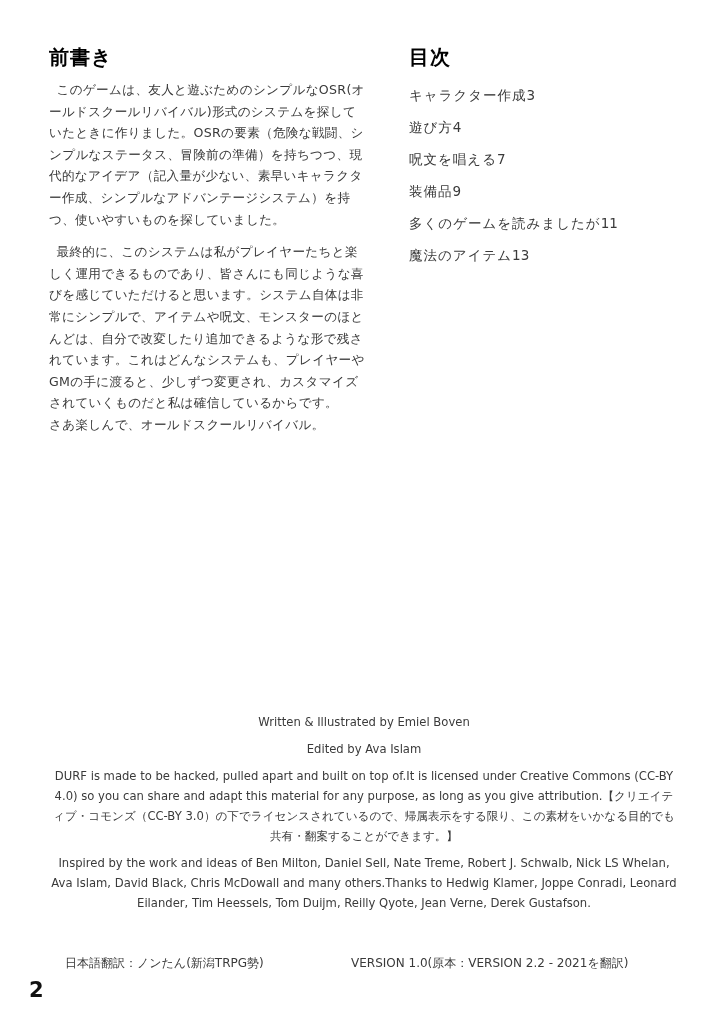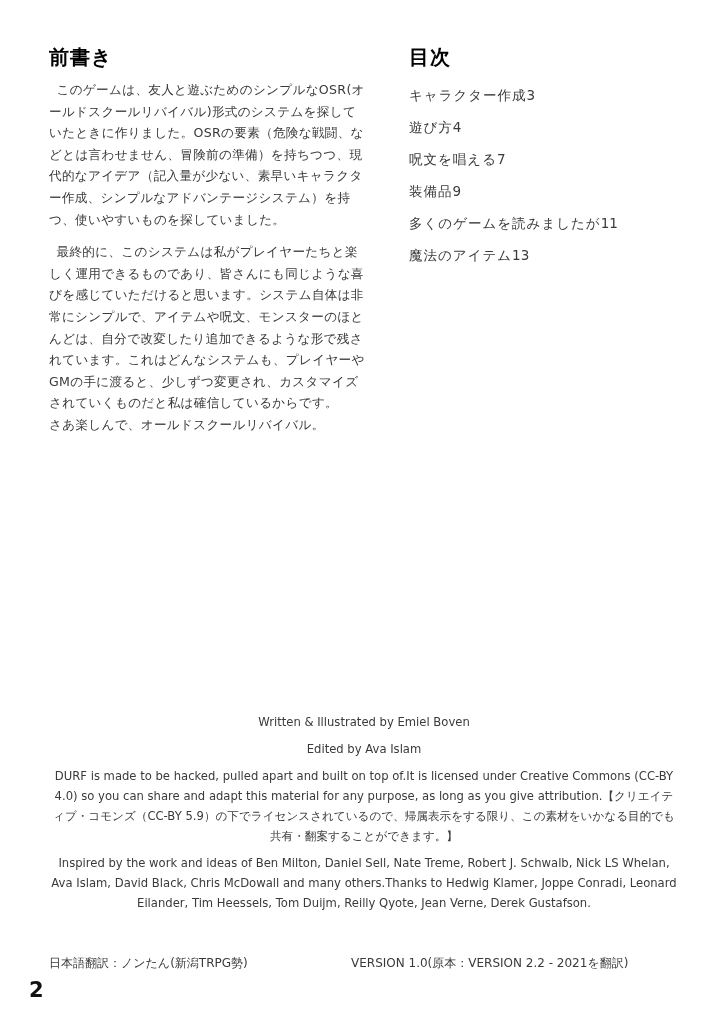--- a/index.html
+++ b/index.html
@@ -25,33 +25,33 @@
   }
   .toc-row .num { letter-spacing: 0; }
   .credits { position: absolute; left: 49px; top: 712px; width: 630px; }
   .credit {
     font-size: 11.6px; line-height: 20px; margin: 0 0 7px 0; color: #3a3a3a; text-align: center;
   }
   .footer-row {
     position: absolute; left: 49px; top: 955px; width: 620px;
     font-size: 12px; color: #3a3a3a;
   }
-  .footer-row .trans { position: absolute; left: 0; top: 0; text-align: center; }
+  .footer-row .trans { position: absolute; left: 16px; top: 0; text-align: center; }
   .footer-row .ver { position: absolute; left: 302px; top: 0; white-space: nowrap; }
   .page-number {
     position: absolute; left: 29px; top: 978px;
     font-size: 21px; font-weight: bold; color: #111;
   }
 </style>
 </head>
 <body>
 
 <div class="left-col">
   <h2 class="heading">前書き</h2>
-  <p class="para">このゲームは、友人と遊ぶためのシンプルなOSR(オールドスクールリバイバル)形式のシステムを探していたときに作りました。OSRの要素（危険な戦闘、などとは言わせません、冒険前の準備）を持ちつつ、現代的なアイデア（記入量が少ない、素早いキャラクター作成、シンプルなアドバンテージシステム）を持つ、使いやすいものを探していました。</p>
+  <p class="para">このゲームは、友人と遊ぶためのシンプルなOSR(オールドスクールリバイバル)形式のシステムを探していたときに作りました。OSRの要素（危険な戦闘、シンプルなステータス、冒険前の準備）を持ちつつ、現代的なアイデア（記入量が少ない、素早いキャラクター作成、シンプルなアドバンテージシステム）を持つ、使いやすいものを探していました。</p>
   <p class="para">最終的に、このシステムは私がプレイヤーたちと楽しく運用できるものであり、皆さんにも同じような喜びを感じていただけると思います。システム自体は非常にシンプルで、アイテムや呪文、モンスターのほとんどは、自分で改変したり追加できるような形で残されています。これはどんなシステムも、プレイヤーやGMの手に渡ると、少しずつ変更され、カスタマイズされていくものだと私は確信しているからです。</p>
   <p class="para noindent">さあ楽しんで、オールドスクールリバイバル。</p>
 </div>
 
 <div class="right-col">
   <h2 class="heading">目次</h2>
   <div class="toc-row">
     <span>キャラクター作成</span>
     <span class="num">3</span>
   </div>
@@ -73,21 +73,21 @@
   </div>
   <div class="toc-row">
     <span>魔法のアイテム</span>
     <span class="num">13</span>
   </div>
 </div>
 
 <div class="credits">
   <p class="credit">Written &amp; Illustrated by Emiel Boven</p>
   <p class="credit">Edited by Ava Islam</p>
-  <p class="credit">DURF is made to be hacked, pulled apart and built on top of.It is licensed under Creative Commons (CC-BY 4.0) so you can share and adapt this material for any purpose, as long as you give attribution.【クリエイティブ・コモンズ（CC-BY 5.9）の下でライセンスされているので、帰属表示をする限り、この素材をいかなる目的でも共有・翻案することができます。】</p>
+  <p class="credit">DURF is made to be hacked, pulled apart and built on top of.It is licensed under Creative Commons (CC-BY 4.0) so you can share and adapt this material for any purpose, as long as you give attribution.【クリエイティブ・コモンズ（CC-BY 3.0）の下でライセンスされているので、帰属表示をする限り、この素材をいかなる目的でも共有・翻案することができます。】</p>
   <p class="credit">Inspired by the work and ideas of Ben Milton, Daniel Sell, Nate Treme, Robert J. Schwalb, Nick LS Whelan, Ava Islam, David Black, Chris McDowall and many others.Thanks to Hedwig Klamer, Joppe Conradi, Leonard Eilander, Tim Heessels, Tom Duijm, Reilly Qyote, Jean Verne, Derek Gustafson.</p>
 </div>
 
 <div class="footer-row">
   <span class="trans">日本語翻訳：ノンたん(新潟TRPG勢)</span>
   <span class="ver">VERSION 1.0(原本：VERSION  2.2 - 2021を翻訳)</span>
 </div>
 
 <div class="page-number">2</div>
 

